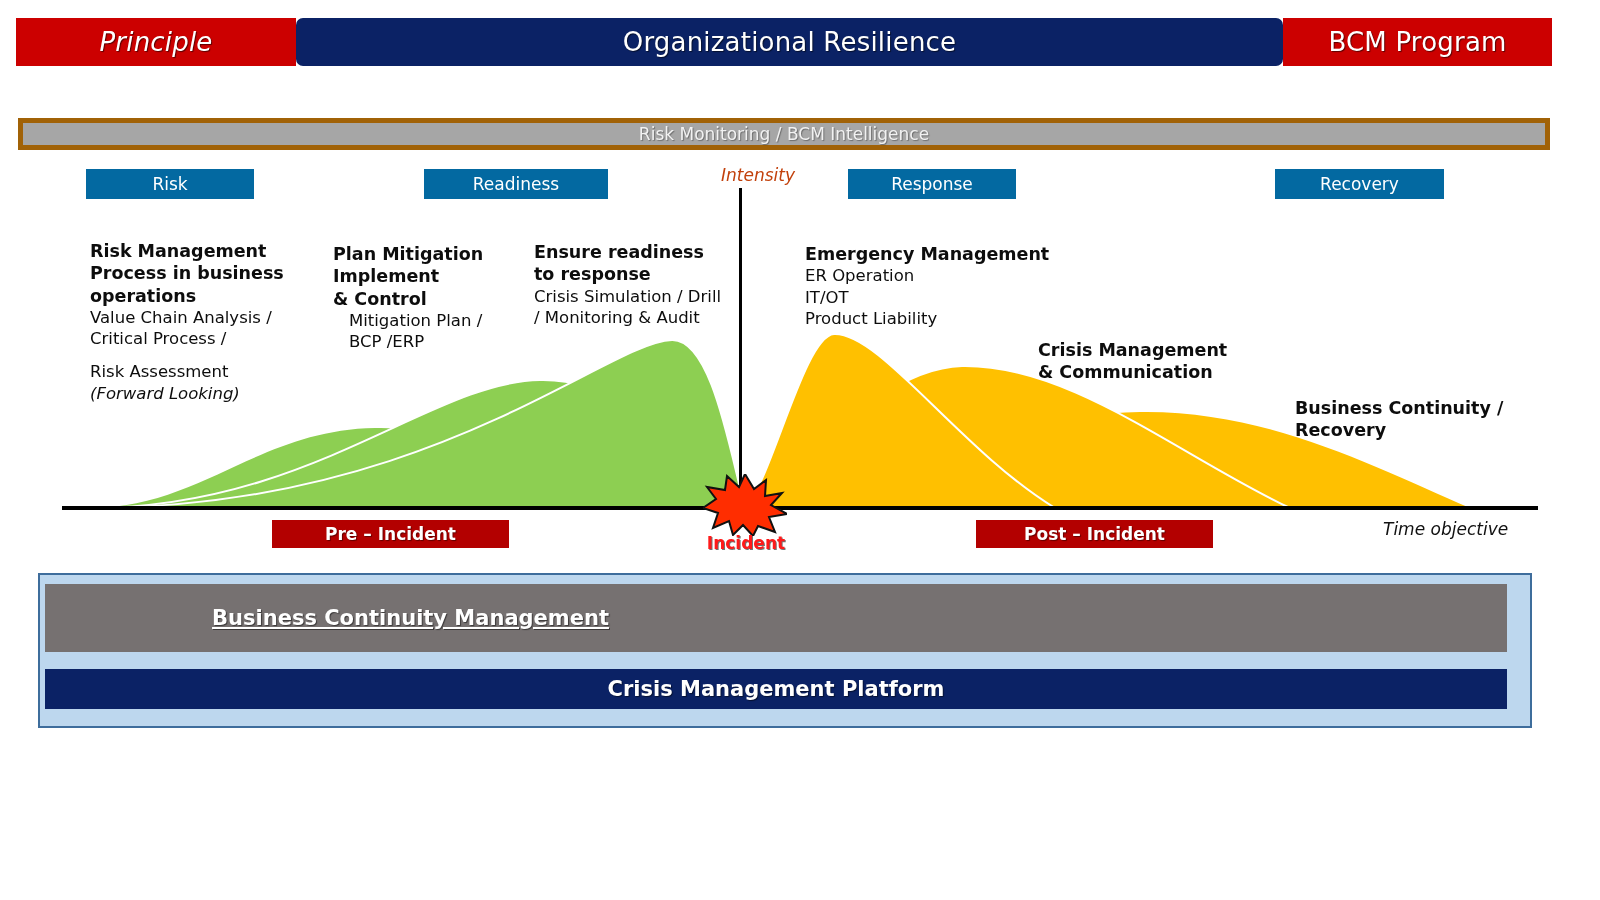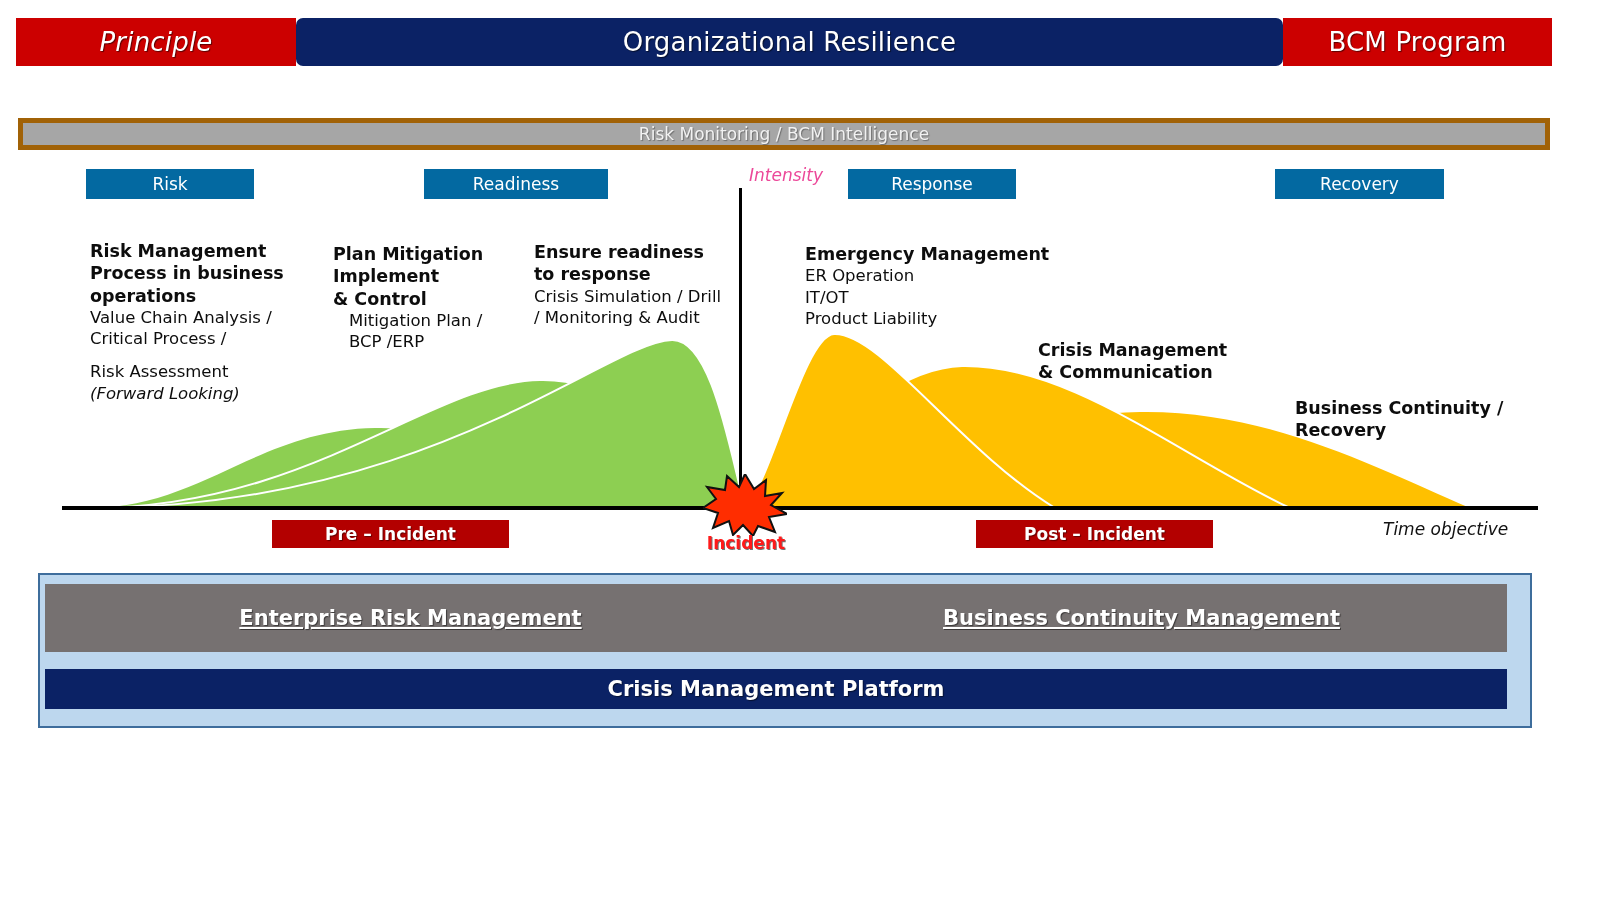--- a/index.html
+++ b/index.html
@@ -40,21 +40,21 @@
   .ind{padding-left:16px;}
 
   #txt-risk-mgmt{left:90px;top:240px;width:250px;}
   #txt-risk-mitigation{left:333px;top:243px;width:190px;}
   #txt-ensure-readiness{left:534px;top:241px;width:210px;}
   #txt-emergency-mgmt{left:805px;top:243px;width:260px;}
   #txt-crisis-mgmt{left:1038px;top:339px;width:260px;}
   #txt-bcr{left:1295px;top:397px;width:240px;}
 
   
-  #intensity-label{left:721px;top:165px;font-size:17px;font-style:italic;color:#ec4899;margin-left:28px;}
+  #intensity-label{left:721px;top:165px;font-size:17px;font-style:italic;color:#c2410c;}
   #intensity-axis{left:739px;top:188px;width:3px;height:322px;background:#000;}
   #time-label{left:1383px;top:519px;font-size:17px;font-style:italic;color:#111;}
 
   
   #baseline{left:62px;top:506px;width:1476px;height:4px;background:#000;}
 
   
   #curves{left:0;top:0;width:1600px;height:900px;}
 
   
@@ -162,16 +162,15 @@
 <svg class="abs" id="incident-star" viewBox="0 0 84 62" xmlns="http://www.w3.org/2000/svg">
   <polygon points="42,0 51,15 63,6 62,22 79,19 68,31 84,40 66,43 72,58 55,52 50,62 40,51 30,61 26,47 10,54 15,39 0,34 13,25 4,13 22,16 24,2 36,13" fill="#FF2D00" stroke="#111111" stroke-width="2"></polygon>
 </svg>
 <div class="abs" id="incident-label">Incident</div>
 
 <div class="abs pill" id="pill-pre">Pre – Incident</div>
 <div class="abs pill" id="pill-post">Post – Incident</div>
 
 <div class="abs" id="bottom-panel"></div>
 <div class="abs" id="band-management">
-  <div class="band-title" id="band-erm">Enterprise Risk Management</div>
   <div class="band-title" id="band-bcm">Business Continuity Management</div>
 </div>
 <div class="abs" id="band-platform">Crisis Management Platform</div>
 
 </body></html>

